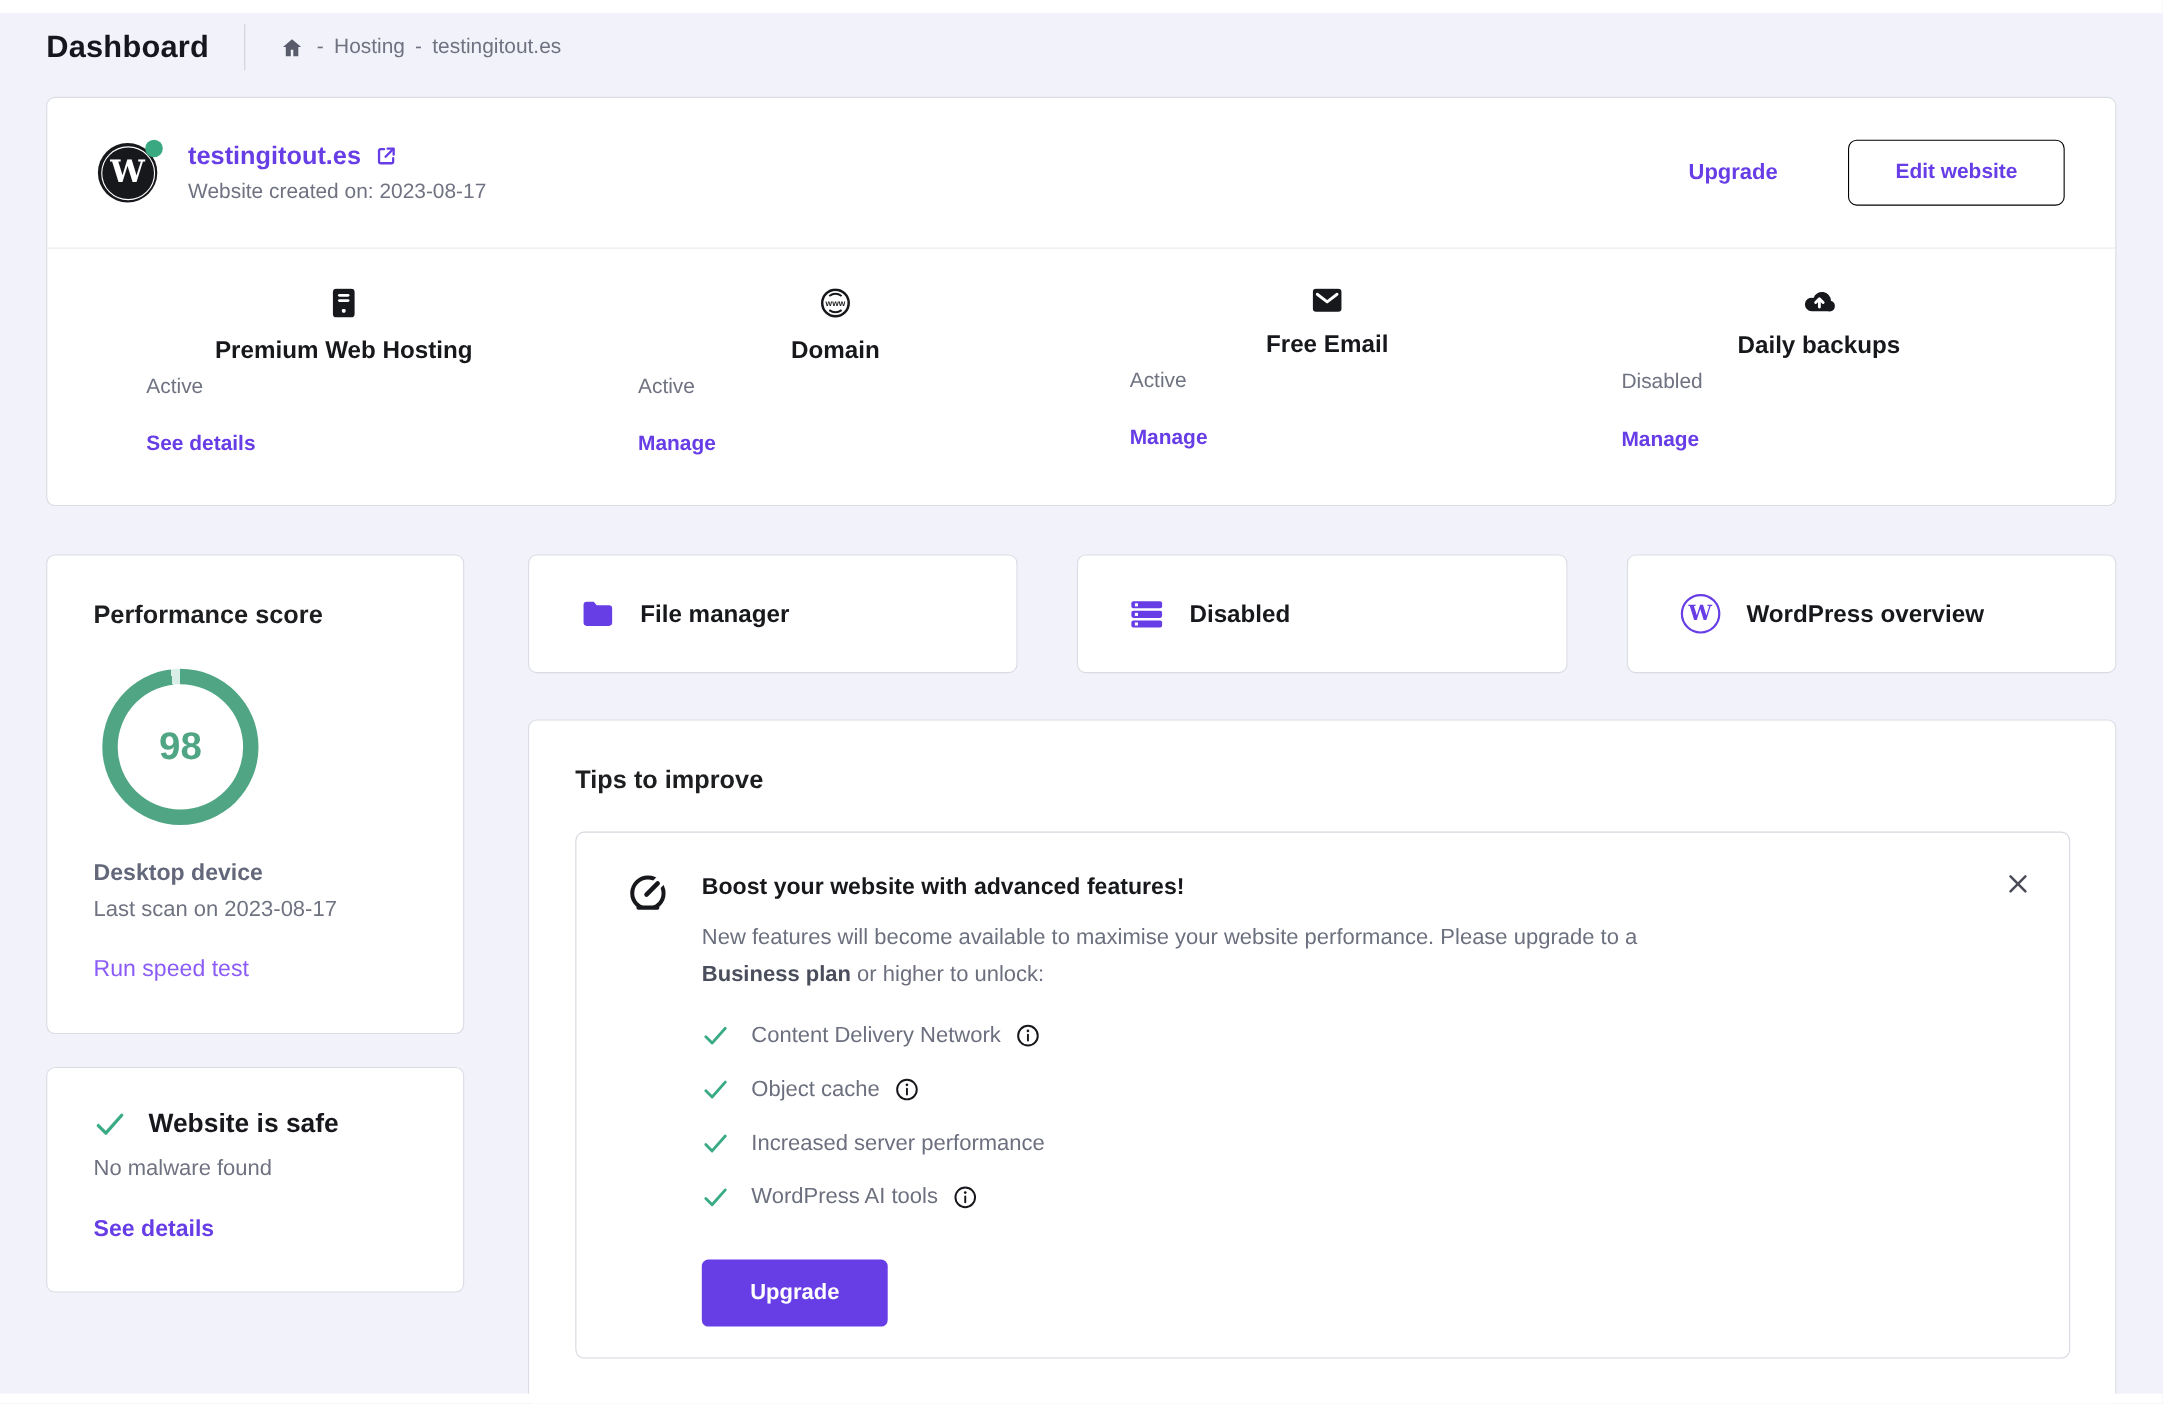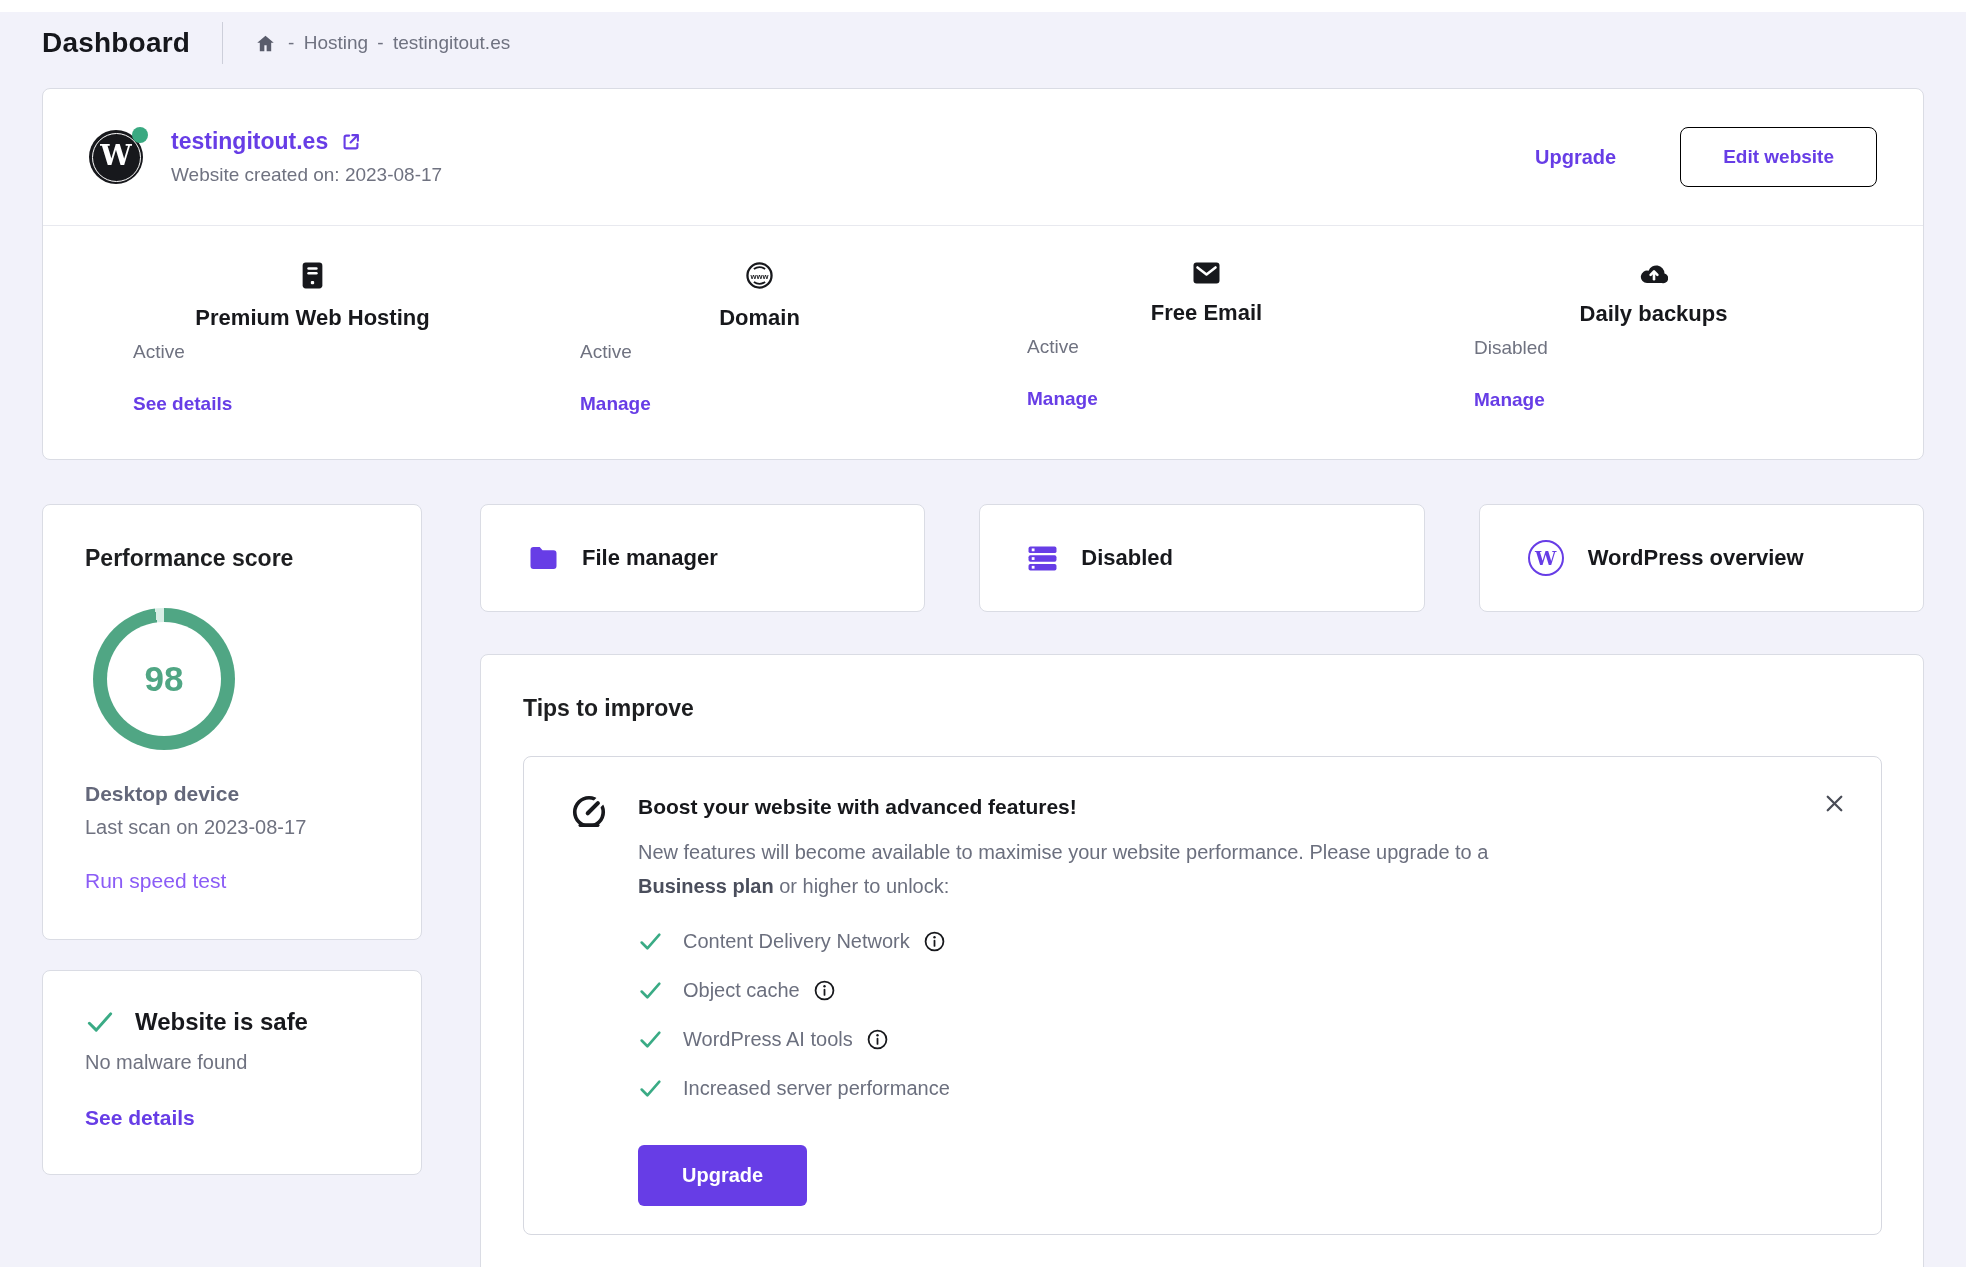--- a/index.html
+++ b/index.html
@@ -323,37 +323,37 @@
                       <circle cx="10" cy="5.9" r="1.15" fill="#17181c" stroke="none"></circle>
                     </svg>
                   </span>
               </li>
               <li class="boost-item">
                 <span>
                     <svg width="25" height="25" viewBox="0 0 24 24" fill="none" stroke="#3aab85" stroke-width="2.5" stroke-linecap="round" stroke-linejoin="round">
                       <path d="M3.5 13 9 18.5 20.5 5.5"></path>
                     </svg>
                   </span>
+                <span>Increased server performance</span>
+              </li>
+              <li class="boost-item">
+                <span>
+                    <svg width="25" height="25" viewBox="0 0 24 24" fill="none" stroke="#3aab85" stroke-width="2.5" stroke-linecap="round" stroke-linejoin="round">
+                      <path d="M3.5 13 9 18.5 20.5 5.5"></path>
+                    </svg>
+                  </span>
                 <span>WordPress AI tools</span>
                 <span class="info">
                     <svg width="21" height="21" viewBox="0 0 20 20" fill="none" stroke="#17181c" stroke-width="1.7">
                       <circle cx="10" cy="10" r="8.5"></circle>
                       <path d="M10 9.2v5" stroke-linecap="round"></path>
                       <circle cx="10" cy="5.9" r="1.15" fill="#17181c" stroke="none"></circle>
                     </svg>
                   </span>
               </li>
-              <li class="boost-item">
-                <span>
-                    <svg width="25" height="25" viewBox="0 0 24 24" fill="none" stroke="#3aab85" stroke-width="2.5" stroke-linecap="round" stroke-linejoin="round">
-                      <path d="M3.5 13 9 18.5 20.5 5.5"></path>
-                    </svg>
-                  </span>
-                <span>Increased server performance</span>
-              </li>
             </ul>
 
             <button class="cta-btn">Upgrade</button>
           </div>
 
           <button class="close-btn">
             <svg width="25" height="25" viewBox="0 0 24 24" fill="none" stroke="#4a4d57" stroke-width="2.2" stroke-linecap="round">
                 <path d="M5.5 5.5 18.5 18.5"></path>
                 <path d="M18.5 5.5 5.5 18.5"></path>
               </svg>

